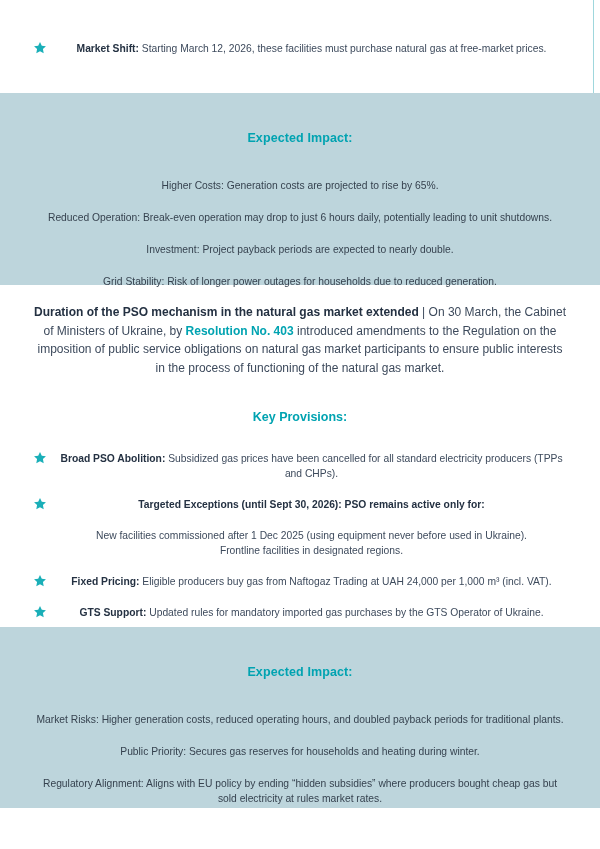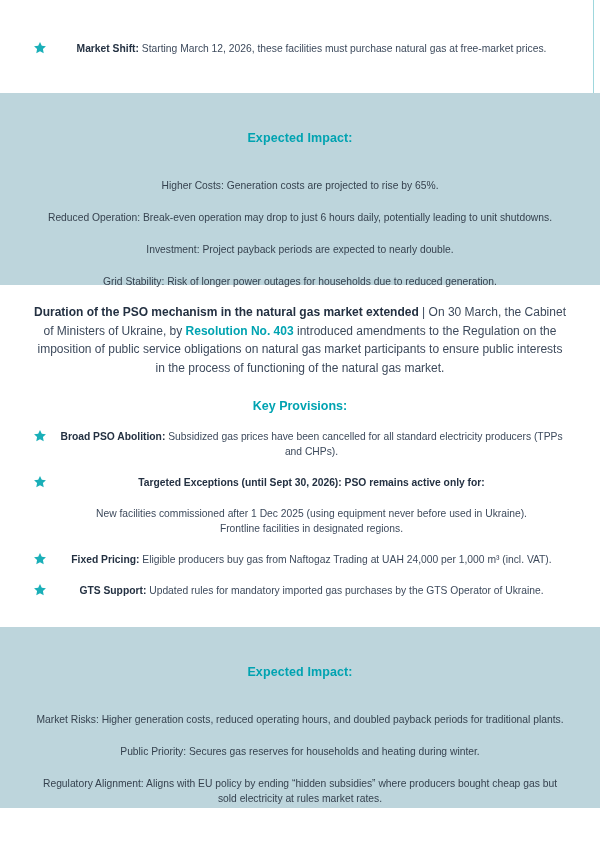--- a/index.html
+++ b/index.html
@@ -92,21 +92,21 @@
     font-weight: bold;
   }
   .lede .link {
     color: #00A3B1;
     font-weight: bold;
   }
   .key-heading {
     color: #00A3B1;
     font-size: 12.5px;
     font-weight: bold;
-    margin: 0;
+    margin: 11px;
     padding-top: 22px;
     line-height: 1.2;
   }
 
   
   .bullet {
     position: relative;
     padding-left: 23px;
     padding-top: 16px;
     color: #3D4A5C;

